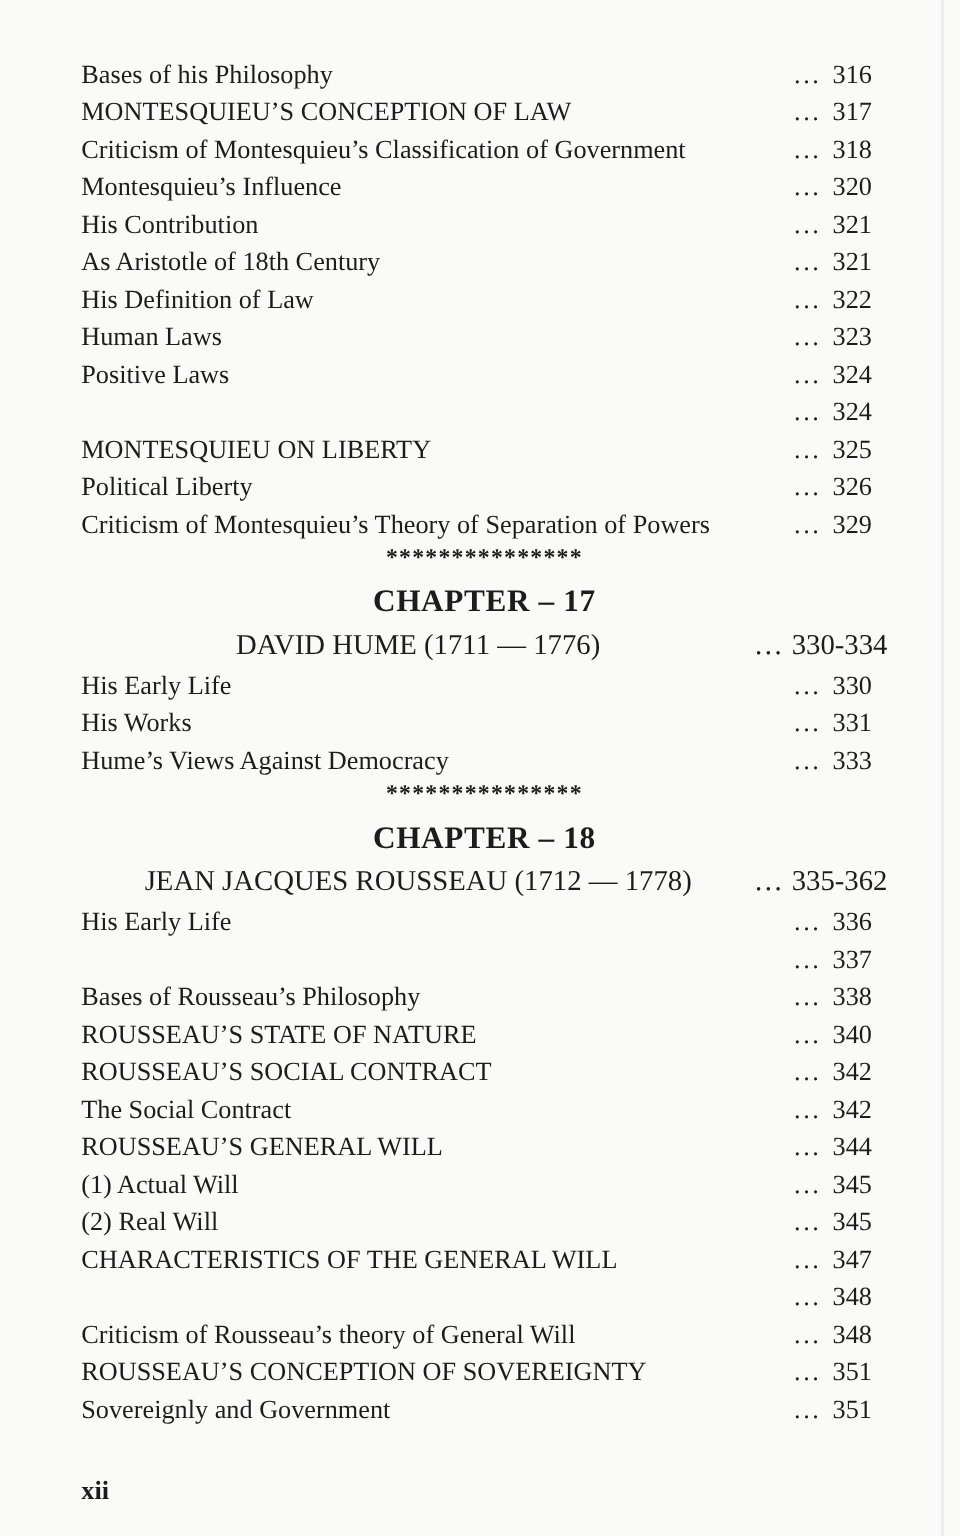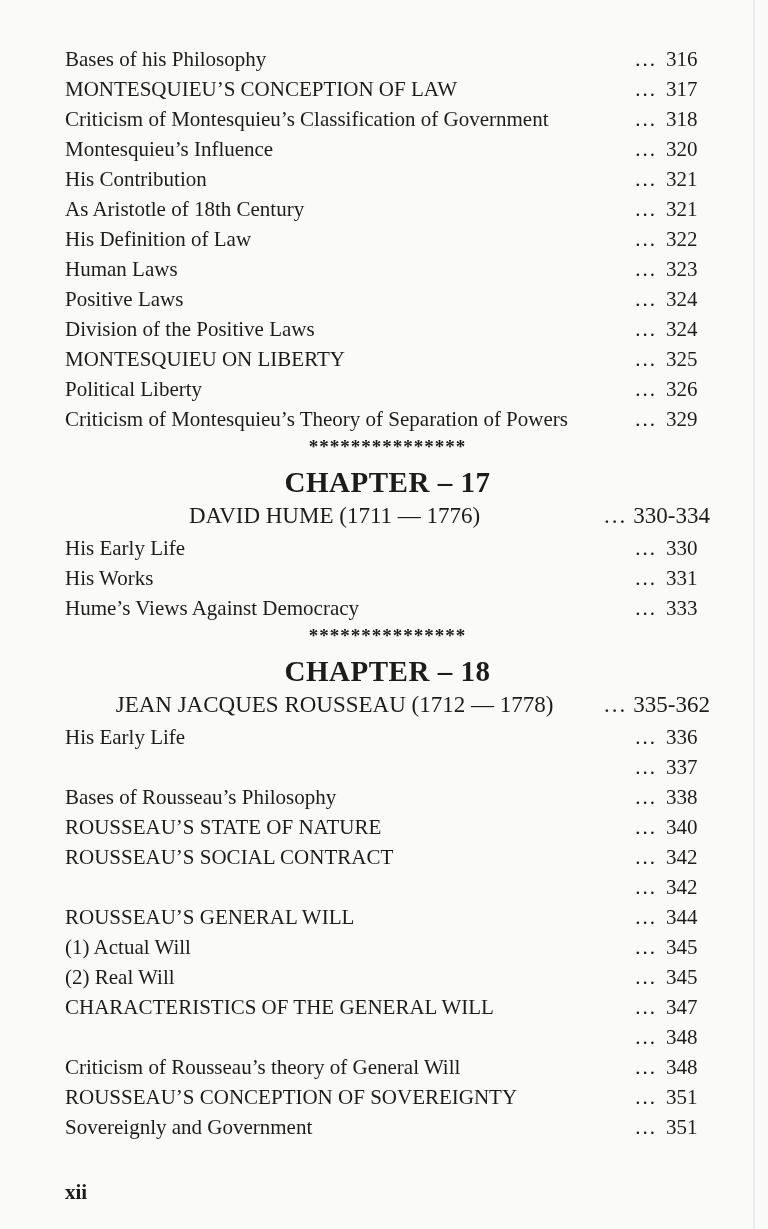--- a/index.html
+++ b/index.html
@@ -56,21 +56,21 @@
     text-align: center;
     font-weight: bold;
     font-size: 19px;
     letter-spacing: 1px;
     line-height: 26px;
   }
   .chapter-title-row {
     height: 34px;
     text-align: center;
     font-weight: bold;
-    font-size: 29px;
+    font-size: 25px;
     line-height: 34px;
     letter-spacing: 0.5px;
   }
   .chapter-name-row {
     display: flex;
     align-items: baseline;
     height: 34px;
     font-weight: normal;
     font-size: 23px;
     line-height: 34px;
@@ -152,21 +152,20 @@
         <span class="dots">...</span>
         <span class="page-num">323</span>
       </div>
       <div class="toc-row">
         <span class="title">Positive Laws</span>
         <span class="spacer"></span>
         <span class="dots">...</span>
         <span class="page-num">324</span>
       </div>
       <div class="toc-row">
-        <span class="title">Division of the Positive Laws</span>
         <span class="spacer"></span>
         <span class="dots">...</span>
         <span class="page-num">324</span>
       </div>
       <div class="toc-row">
         <span class="title">MONTESQUIEU ON LIBERTY</span>
         <span class="spacer"></span>
         <span class="dots">...</span>
         <span class="page-num">325</span>
       </div>
@@ -235,20 +234,21 @@
         <span class="dots">...</span>
         <span class="page-num">340</span>
       </div>
       <div class="toc-row">
         <span class="title">ROUSSEAU’S SOCIAL CONTRACT</span>
         <span class="spacer"></span>
         <span class="dots">...</span>
         <span class="page-num">342</span>
       </div>
       <div class="toc-row">
+        <span class="title">The Social Contract</span>
         <span class="spacer"></span>
         <span class="dots">...</span>
         <span class="page-num">342</span>
       </div>
       <div class="toc-row">
         <span class="title">ROUSSEAU’S GENERAL WILL</span>
         <span class="spacer"></span>
         <span class="dots">...</span>
         <span class="page-num">344</span>
       </div>

